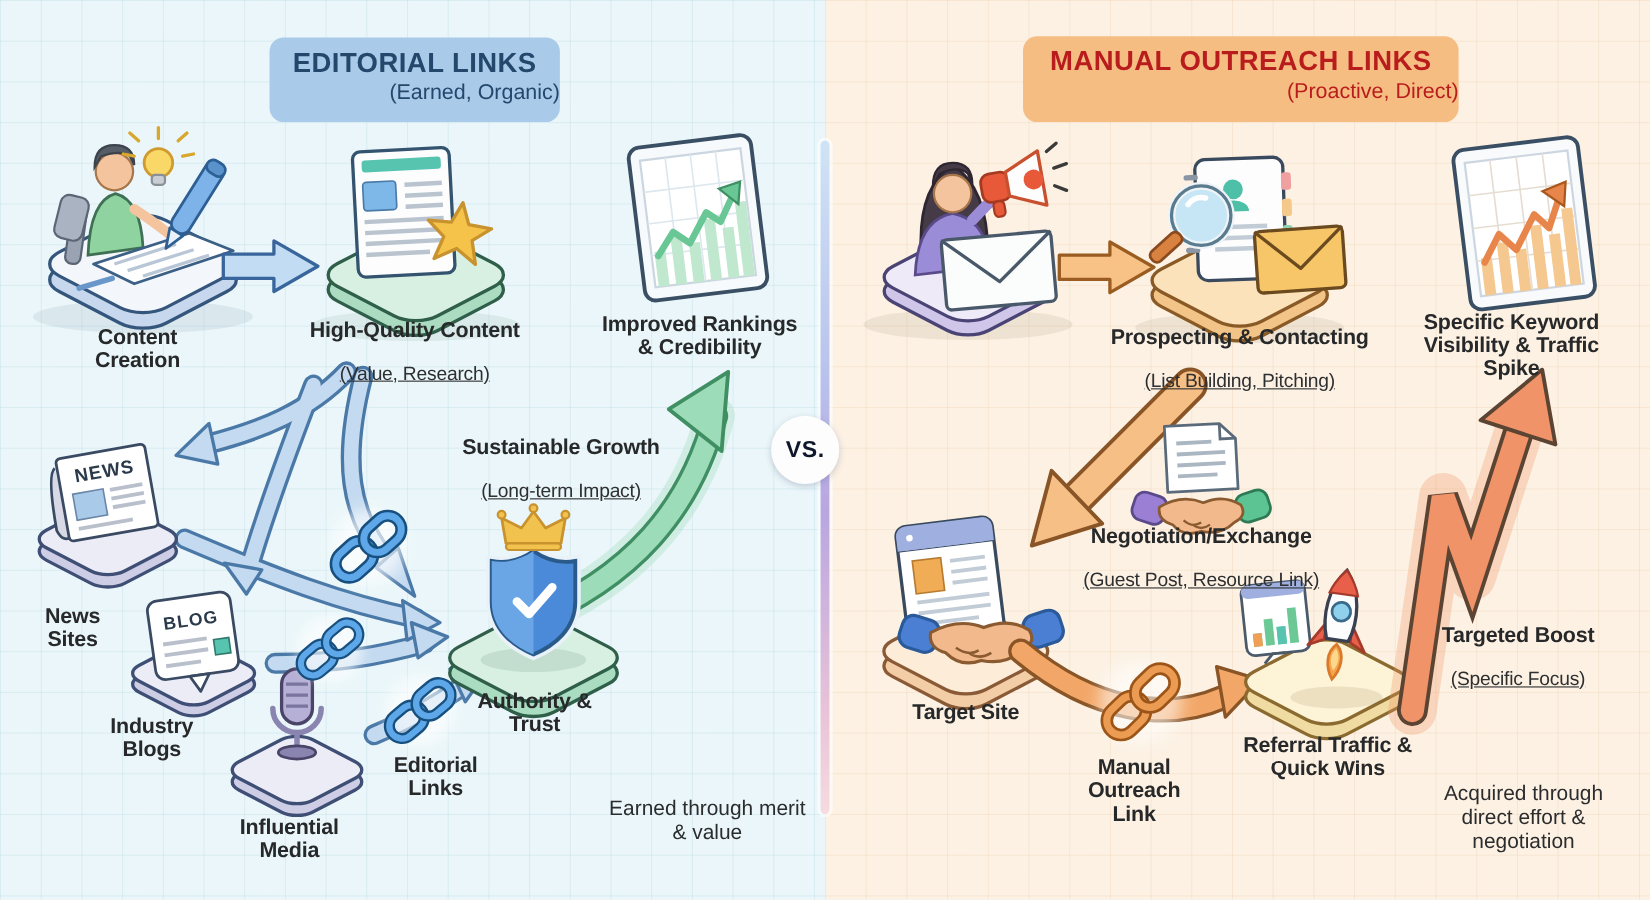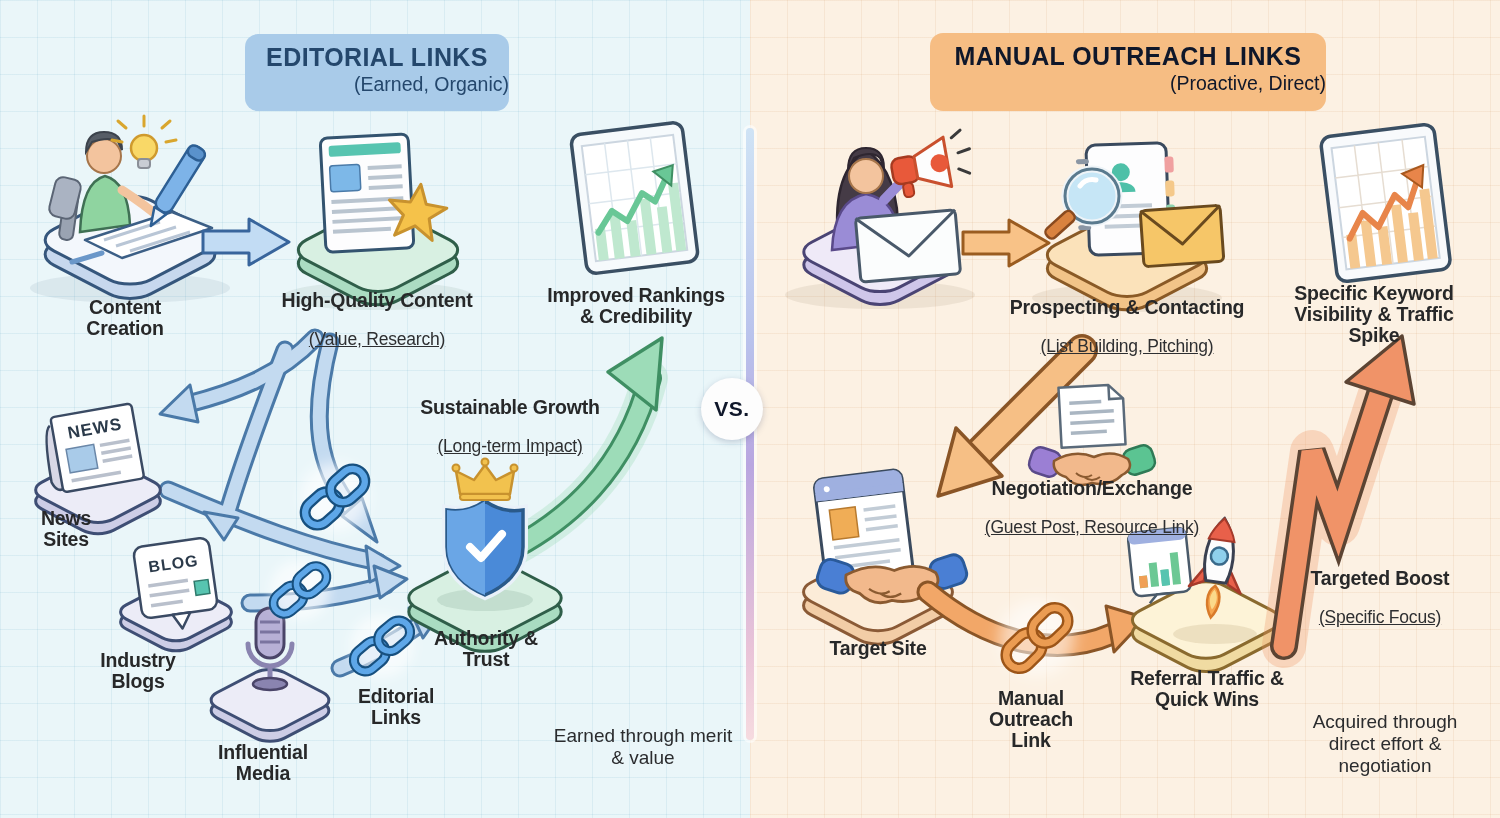--- a/index.html
+++ b/index.html
@@ -14,21 +14,21 @@
     background-image:linear-gradient(rgba(220,170,120,.16) 1px,transparent 1px),
                      linear-gradient(90deg,rgba(220,170,120,.16) 1px,transparent 1px);
     background-size:37px 37px;}
   .art{position:absolute;left:0;top:0;width:1500px;height:818px;}
   .hdr{position:absolute;border-radius:13px;text-align:center;padding-top:9px;box-sizing:border-box;}
   .hdr-left{left:245px;top:34px;width:264px;height:77px;background:#a9cbe9;}
   .hdr-right{left:930px;top:33px;width:396px;height:78px;background:#f6bd83;}
   .hdr .t{font-weight:700;font-size:25px;letter-spacing:.4px;}
   .hdr .s{font-weight:400;font-size:19.5px;margin-top:1px;text-align:right;}
   .hdr-left .t,.hdr-left .s{color:#24476c;}
-  .hdr-right .t,.hdr-right .s{color:#0f172a;}
+  .hdr-right .t,.hdr-right .s{color:#b91c1c;}
   .lbl{position:absolute;transform:translateX(-50%);text-align:center;color:#272829;letter-spacing:-.2px;}
   .lbl .t{font-weight:700;font-size:19.5px;line-height:1.07;}
   .lbl .s{font-weight:400;font-size:17.5px;line-height:1.1;margin-top:19px;color:#2e2f31;text-decoration:underline;}
   .note{position:absolute;transform:translateX(-50%);text-align:center;font-size:19px;line-height:1.15;color:#2b2c2e;}
   .divider{position:absolute;left:746px;top:128px;width:8px;height:612px;border-radius:6px;
     background:linear-gradient(#cfe3f5 0%,#b9c2ec 35%,#b9a6e0 55%,#e9c3d8 85%,#f6dbe0 100%);
     box-shadow:0 0 0 3px rgba(255,255,255,.55);}
   .vs-badge{position:absolute;left:701px;top:378px;width:62px;height:62px;border-radius:50%;
     background:#fdfdfd;box-shadow:0 2px 6px rgba(60,70,110,.25);display:flex;align-items:center;justify-content:center;
     font-weight:700;font-size:21px;color:#0f172a;letter-spacing:.5px;}
@@ -468,21 +468,21 @@
     <div class="t">High-Quality Content</div>
     <div class="s">(Value, Research)</div>
   </div>
   <div class="lbl" style="left:636px;top:285px;width:185px">
     <div class="t">Improved Rankings &amp; Credibility</div>
   </div>
   <div class="lbl" style="left:510px;top:397px;width:220px">
     <div class="t">Sustainable Growth</div>
     <div class="s">(Long-term Impact)</div>
   </div>
-  <div class="lbl" style="left:66px;top:508px;width:80px">
+  <div class="lbl" style="left:66px;top:550px;width:80px">
     <div class="t">News Sites</div>
   </div>
   <div class="lbl" style="left:138px;top:650px;width:100px">
     <div class="t">Industry Blogs</div>
   </div>
   <div class="lbl" style="left:263px;top:742px;width:110px">
     <div class="t">Influential Media</div>
   </div>
   <div class="lbl" style="left:396px;top:686px;width:90px">
     <div class="t">Editorial Links</div>

